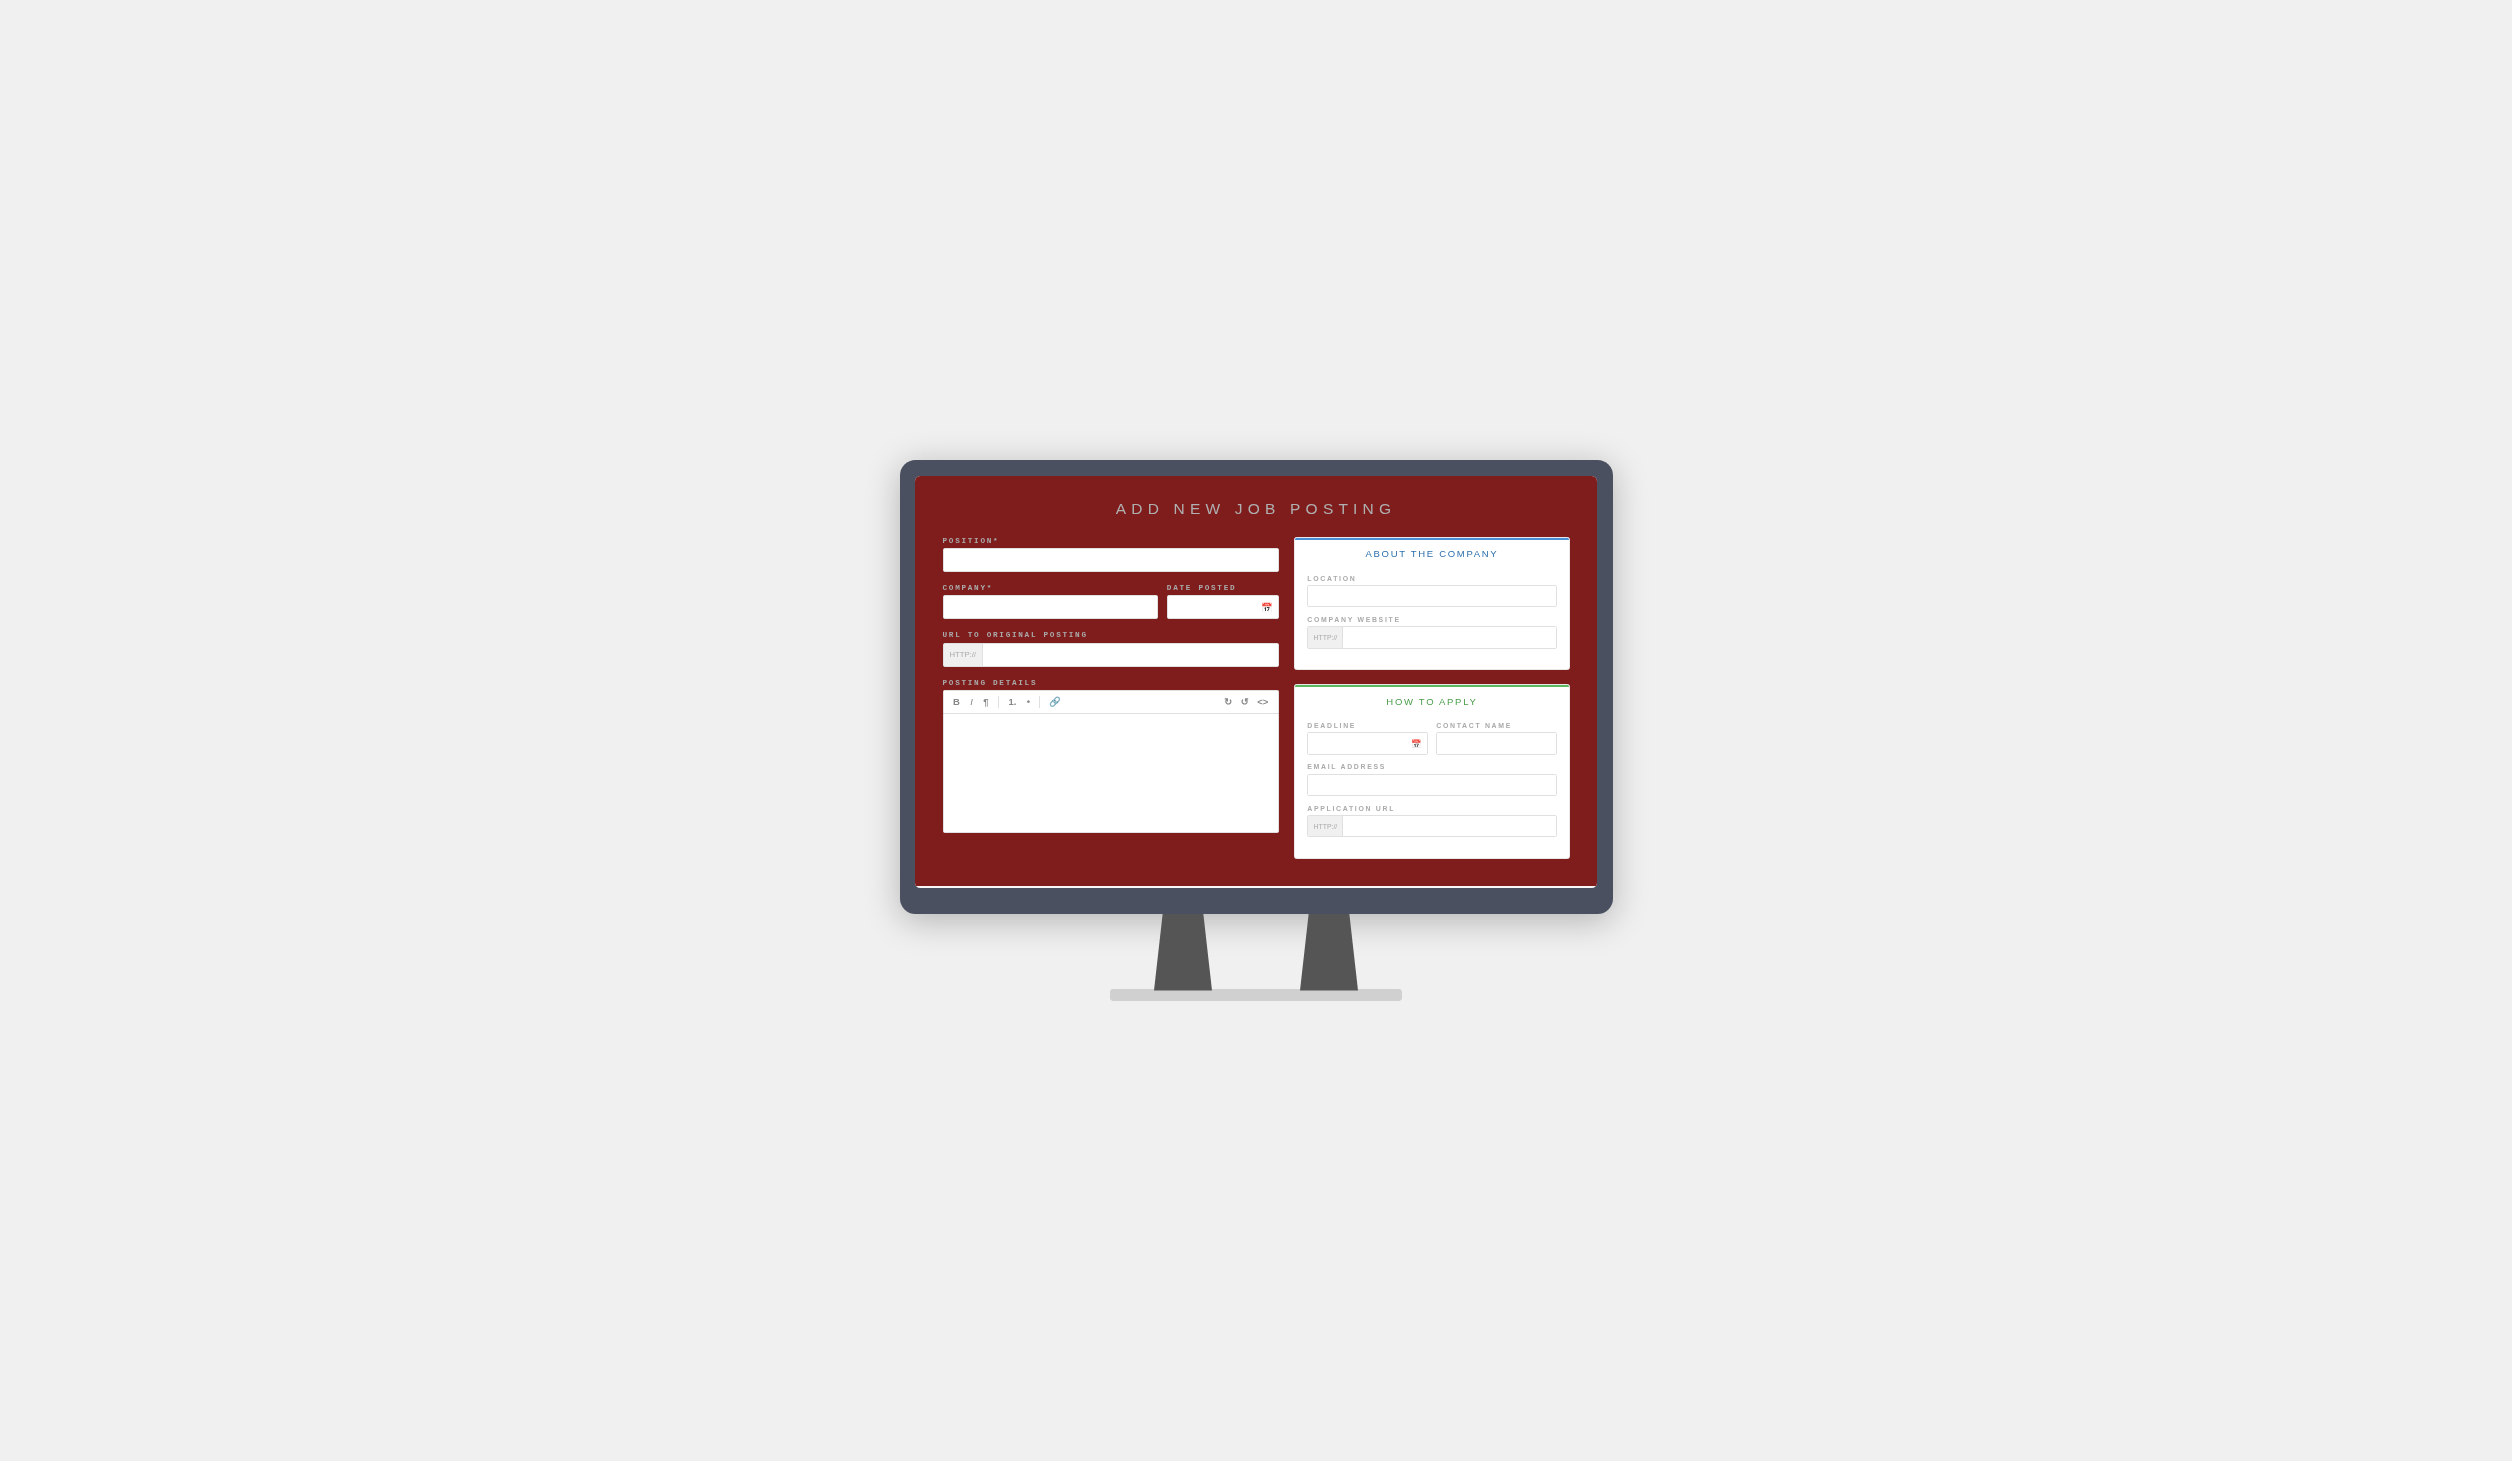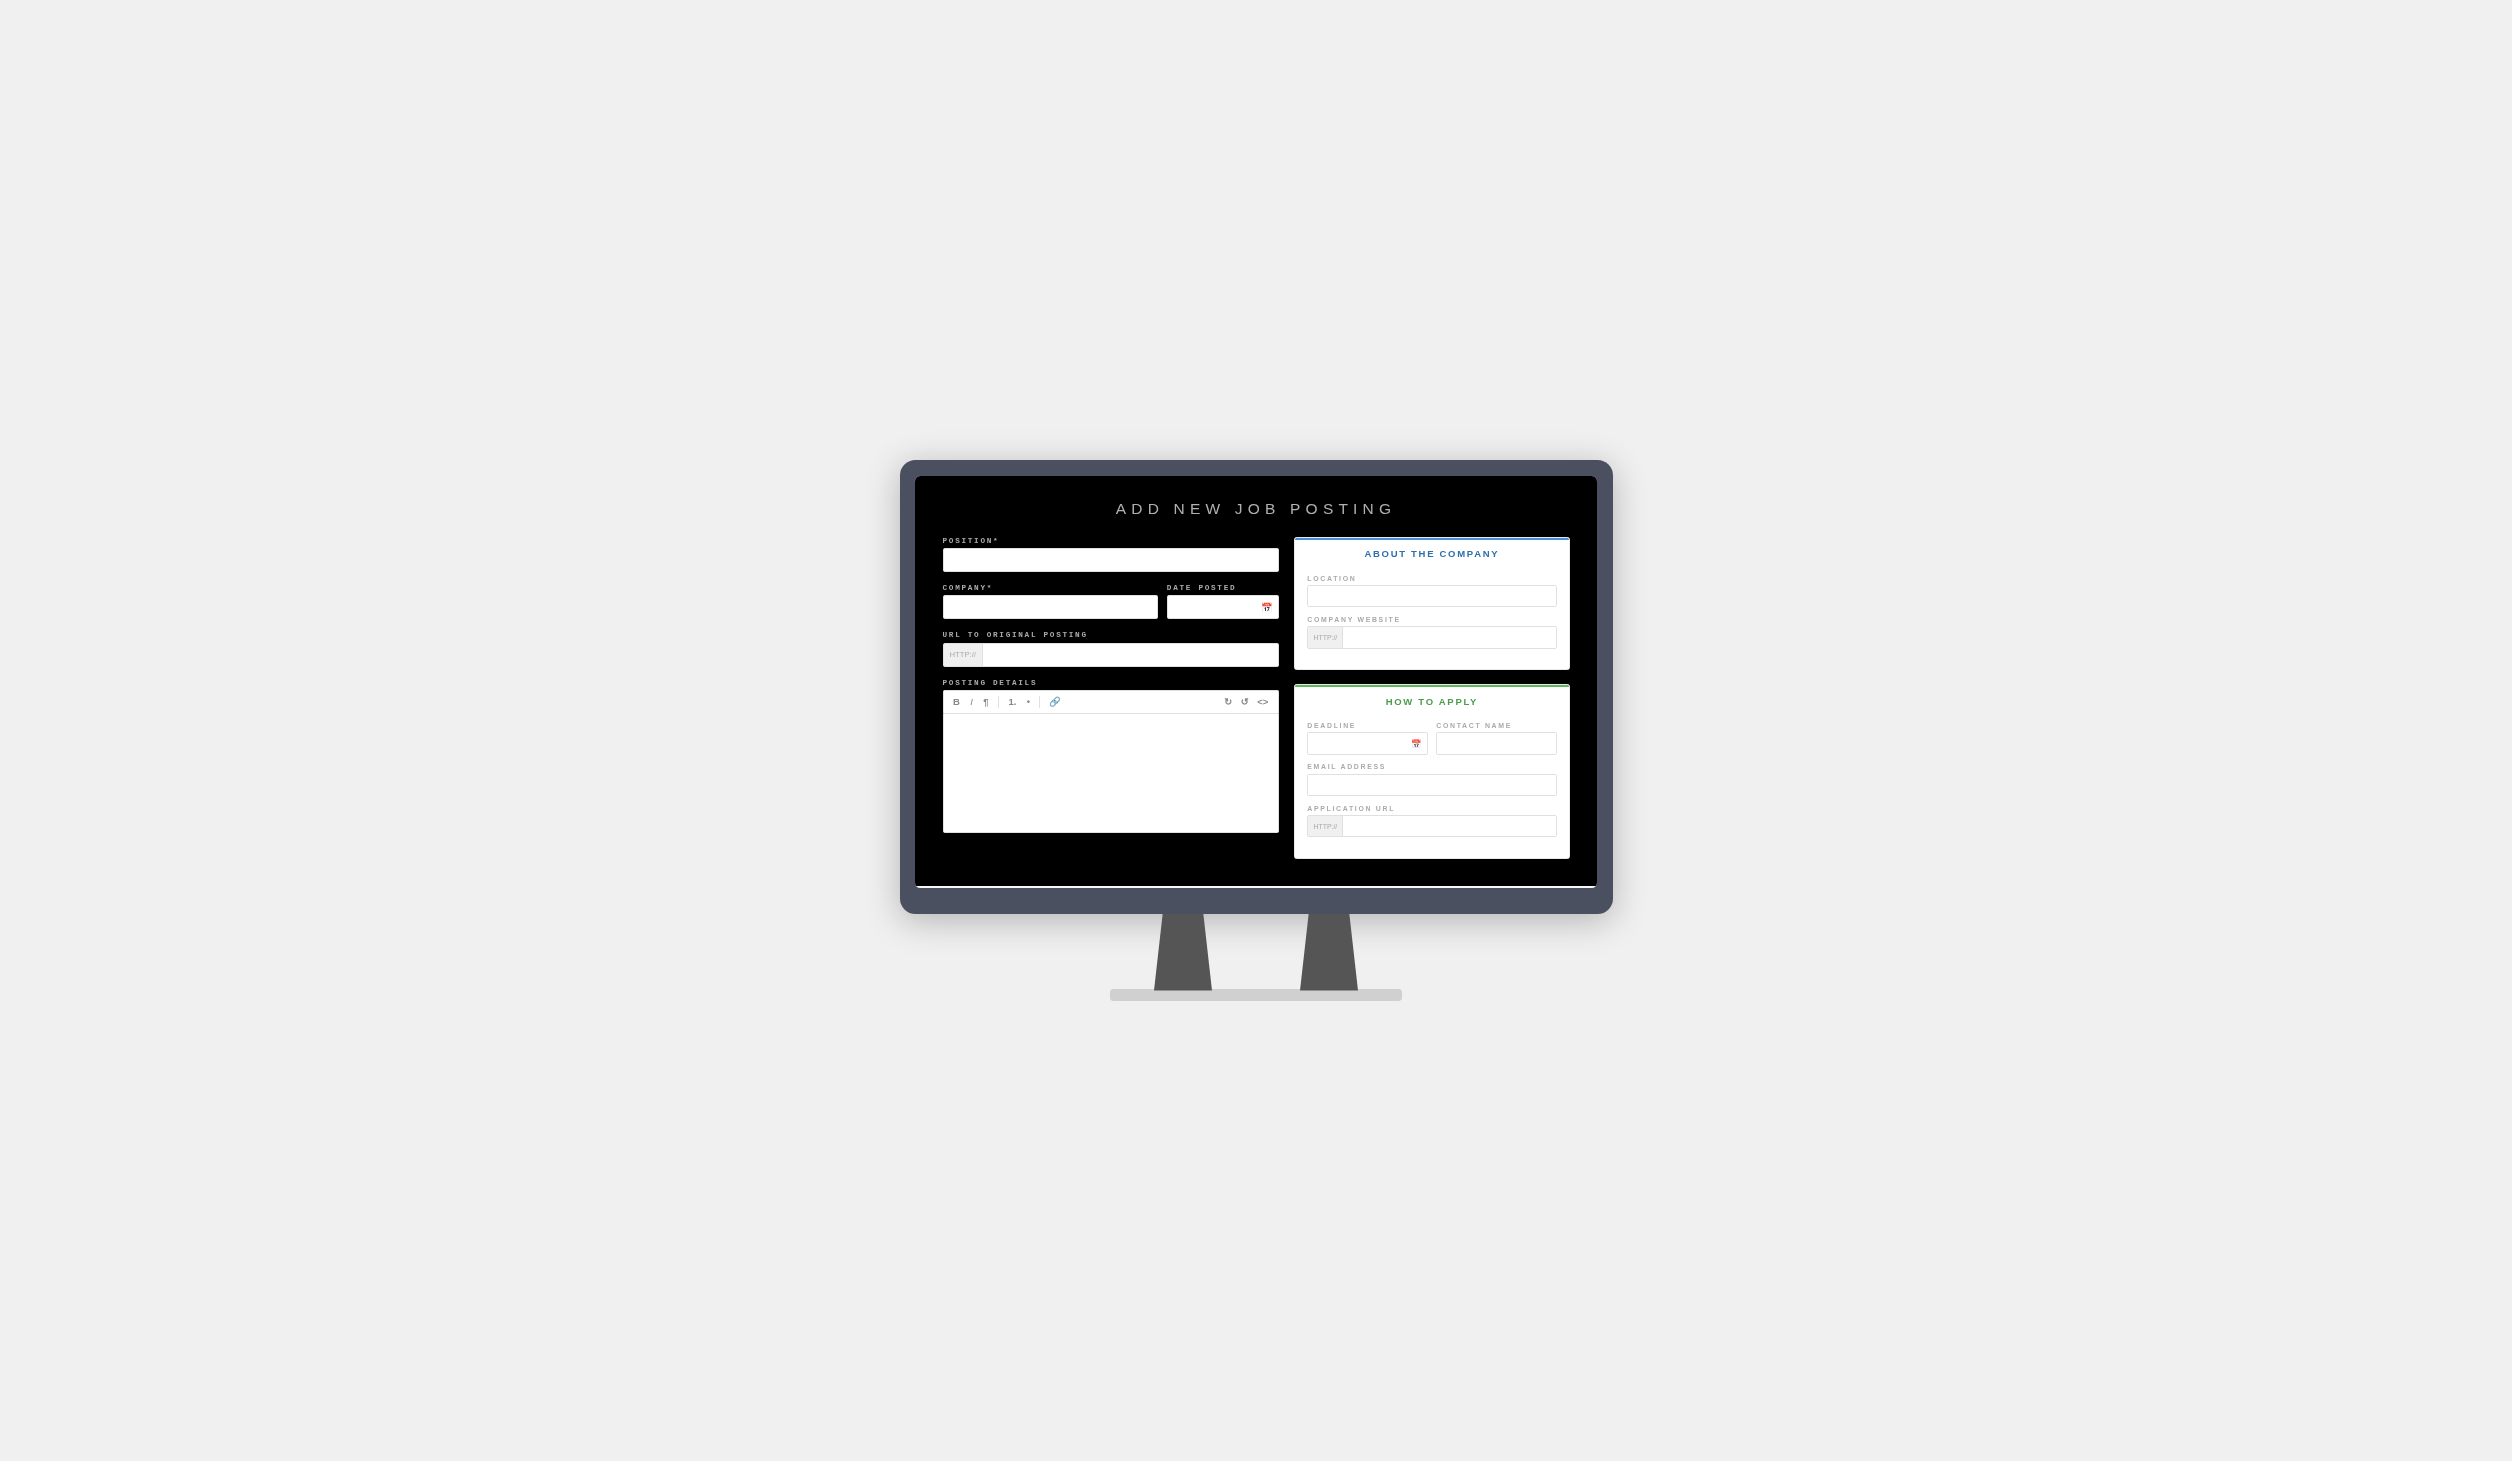--- a/index.html
+++ b/index.html
@@ -62,21 +62,21 @@
       width: 292px;
       height: 12px;
       background: #d0d0d0;
       border-radius: 3.4px;
       margin-top: -1.7px;
     }
 
     
     .page {
       padding: 24px 27.5px 27.5px 27.5px;
-      background: #000000;
+      background: #7f1d1d;
     }
 
     .page-title {
       text-align: center;
       letter-spacing: 5.2px;
       font-size: 15.5px;
       font-weight: 400;
       color: #b0b0b0;
       text-transform: uppercase;
       margin-bottom: 19px;
@@ -244,21 +244,21 @@
     .panel-card-header.blue {
       border-top: 2.6px solid #4a90d9;
     }
 
     .panel-card-header.green {
       border-top: 2.6px solid #5cb85c;
     }
 
     .panel-card-title {
       font-size: 9.5px;
-      font-weight: 700;
+      font-weight: 400;
       letter-spacing: 1.7px;
       text-transform: uppercase;
     }
 
     .panel-card-title.blue { color: #2c6fad; }
     .panel-card-title.green { color: #4a9c4a; }
 
     .panel-card-body {
       padding: 8.6px 12px 12px;
     }

